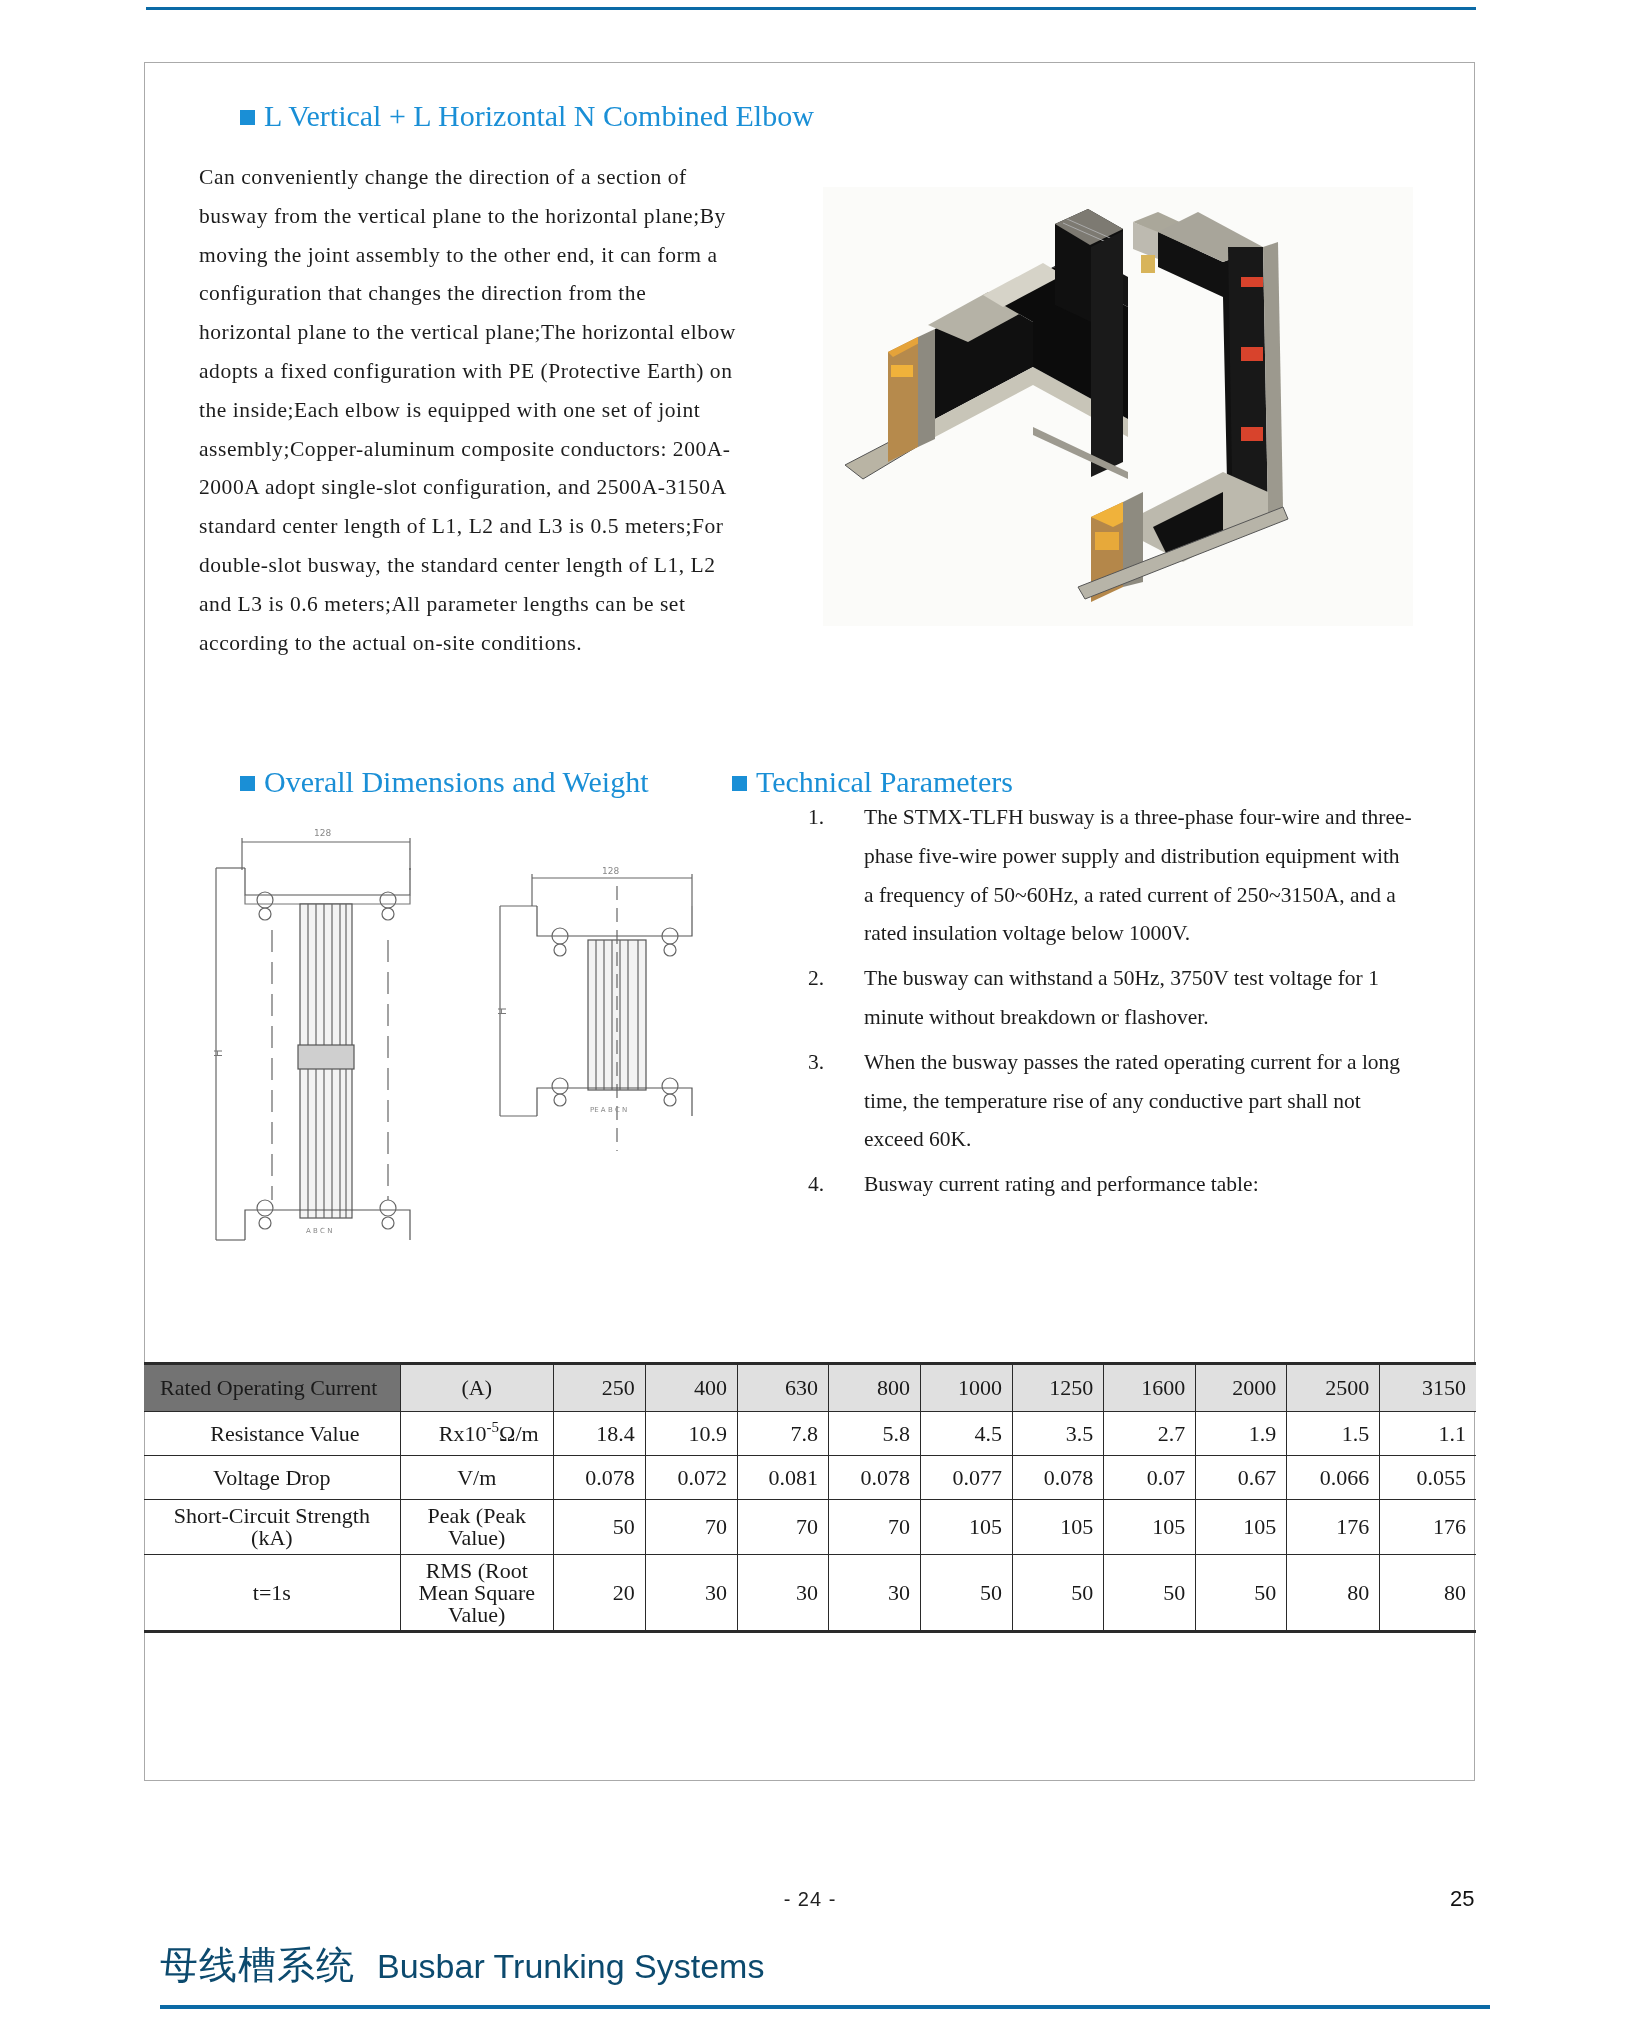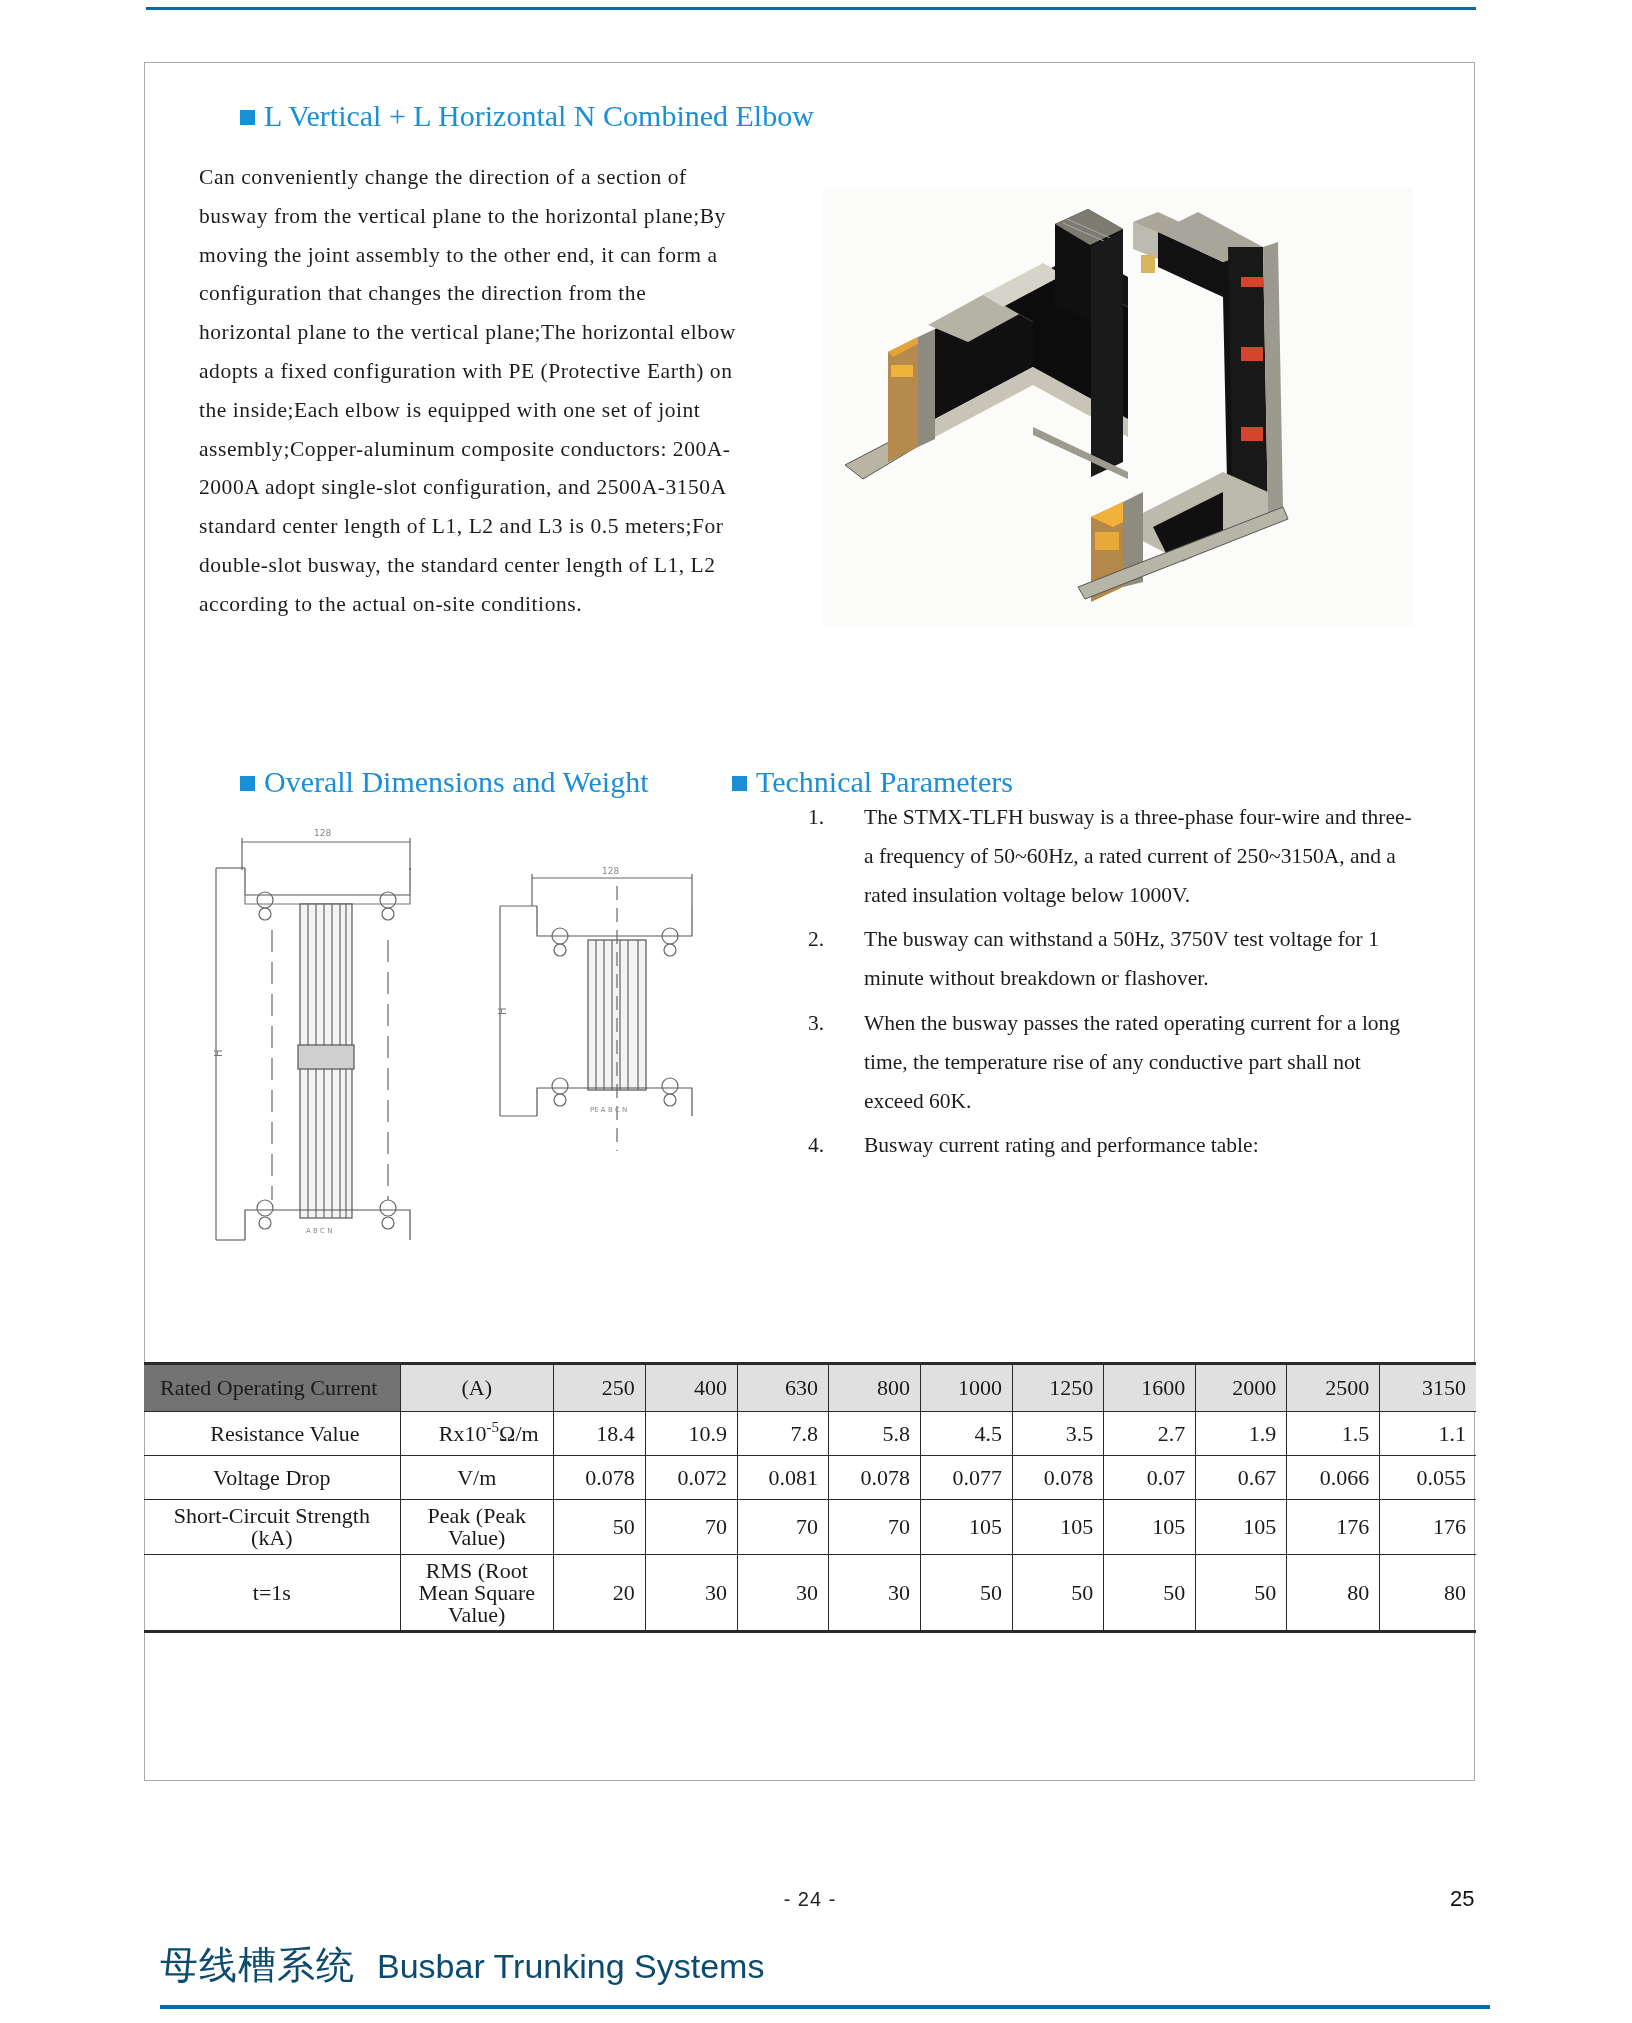--- a/index.html
+++ b/index.html
@@ -55,20 +55,21 @@
   <p>busway from the vertical plane to the horizontal plane;By</p>
   <p>moving the joint assembly to the other end, it can form a</p>
   <p>configuration that changes the direction from the</p>
   <p>horizontal plane to the vertical plane;The horizontal elbow</p>
   <p>adopts a fixed configuration with PE (Protective Earth) on</p>
   <p>the inside;Each elbow is equipped with one set of joint</p>
   <p>assembly;Copper-aluminum composite conductors: 200A-</p>
   <p>2000A adopt single-slot configuration, and 2500A-3150A</p>
   <p>standard center length of L1, L2 and L3 is 0.5 meters;For</p>
   <p>double-slot busway, the standard center length of L1, L2</p>
+  <p>and L3 is 0.6 meters;All parameter lengths can be set</p>
   <p>according to the actual on-site conditions.</p>
 </div>
 
 <div class="abs photo" title="L vertical + L horizontal N combined elbow busway product photo">
   <svg width="590" height="439" viewBox="0 0 590 439" xmlns="http://www.w3.org/2000/svg">
 
     <g>
       <polygon points="22,278 95,240 110,250 40,292" fill="#b9b4a4" stroke="#555" stroke-width="1"></polygon>
       <polygon points="65,165 95,150 95,260 65,275" fill="#b68a4c"></polygon>
       <polygon points="65,165 95,150 100,154 70,170" fill="#e5a33a"></polygon>
@@ -182,20 +183,21 @@
     <circle cx="178" cy="220" r="8"></circle>
       <circle cx="178" cy="234" r="6"></circle>
     <text x="98" y="246" font-size="7" fill="#888" stroke="none" font-family="DejaVu Sans, sans-serif">PE A B C N</text>
   </svg>
 </div>
 
 <div class="abs list">
   <div class="item">
     <span class="num">1.</span>
     <div class="line">The STMX-TLFH busway is a three-phase four-wire and three-</div>
+    <div class="line">phase five-wire power supply and distribution equipment with</div>
     <div class="line">a frequency of 50~60Hz, a rated current of 250~3150A, and a</div>
     <div class="line">rated insulation voltage below 1000V.</div>
   </div>
   <div class="item">
     <span class="num">2.</span>
     <div class="line">The busway can withstand a 50Hz, 3750V test voltage for 1</div>
     <div class="line">minute without breakdown or flashover.</div>
   </div>
   <div class="item">
     <span class="num">3.</span>

